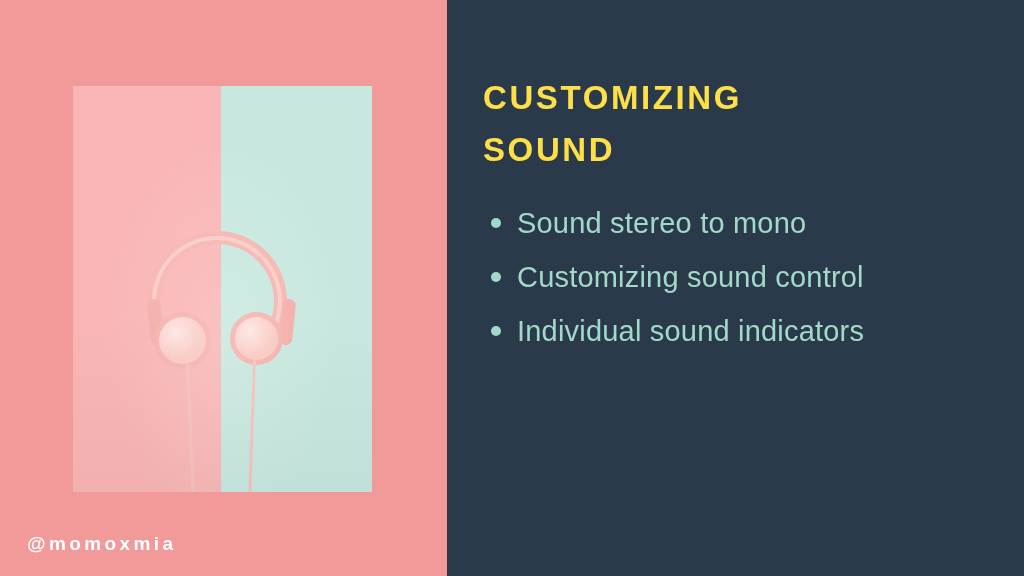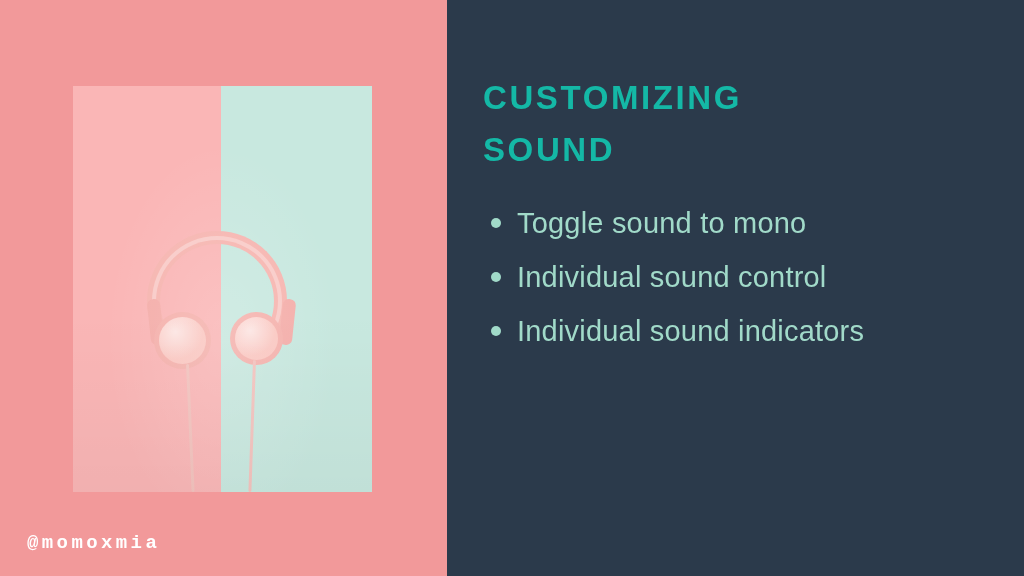--- a/index.html
+++ b/index.html
@@ -138,39 +138,38 @@
   .watermark {
     position: absolute;
     left: 27px;
     top: 534px;
     color: #ffffff;
     font-size: 19px;
     font-weight: bold;
     letter-spacing: 3.4px;
     line-height: 1;
     white-space: nowrap;
-    font-family: Liberation Mono, monospace;
   }
 
   
   .right-panel {
     position: absolute;
     left: 447px;
     top: 0;
     width: 577px;
     height: 576px;
     background: #2b3a4b;
   }
 
   .title {
     position: absolute;
     left: 36px;
     top: 72px;
     width: 520px;
-    color: #14b8a6;
+    color: #fde047;
     font-size: 33px;
     font-weight: bold;
     letter-spacing: 2.6px;
     line-height: 52px;
     text-transform: uppercase;
     white-space: pre-line;
   }
 
   .bullets {
     position: absolute;
@@ -244,25 +243,25 @@
   </div>
 
   <div class="right-panel">
 
     <div class="title">Customizing
 Sound</div>
 
     <ul class="bullets">
       <li class="bullet-item">
         <span class="bullet-dot"></span>
-        <span class="bullet-text">Toggle sound to mono</span>
+        <span class="bullet-text">Sound stereo to mono</span>
       </li>
       <li class="bullet-item">
         <span class="bullet-dot"></span>
-        <span class="bullet-text">Individual sound control</span>
+        <span class="bullet-text">Customizing sound control</span>
       </li>
       <li class="bullet-item">
         <span class="bullet-dot"></span>
         <span class="bullet-text">Individual sound indicators</span>
       </li>
     </ul>
 
   </div>
 </div>
 

